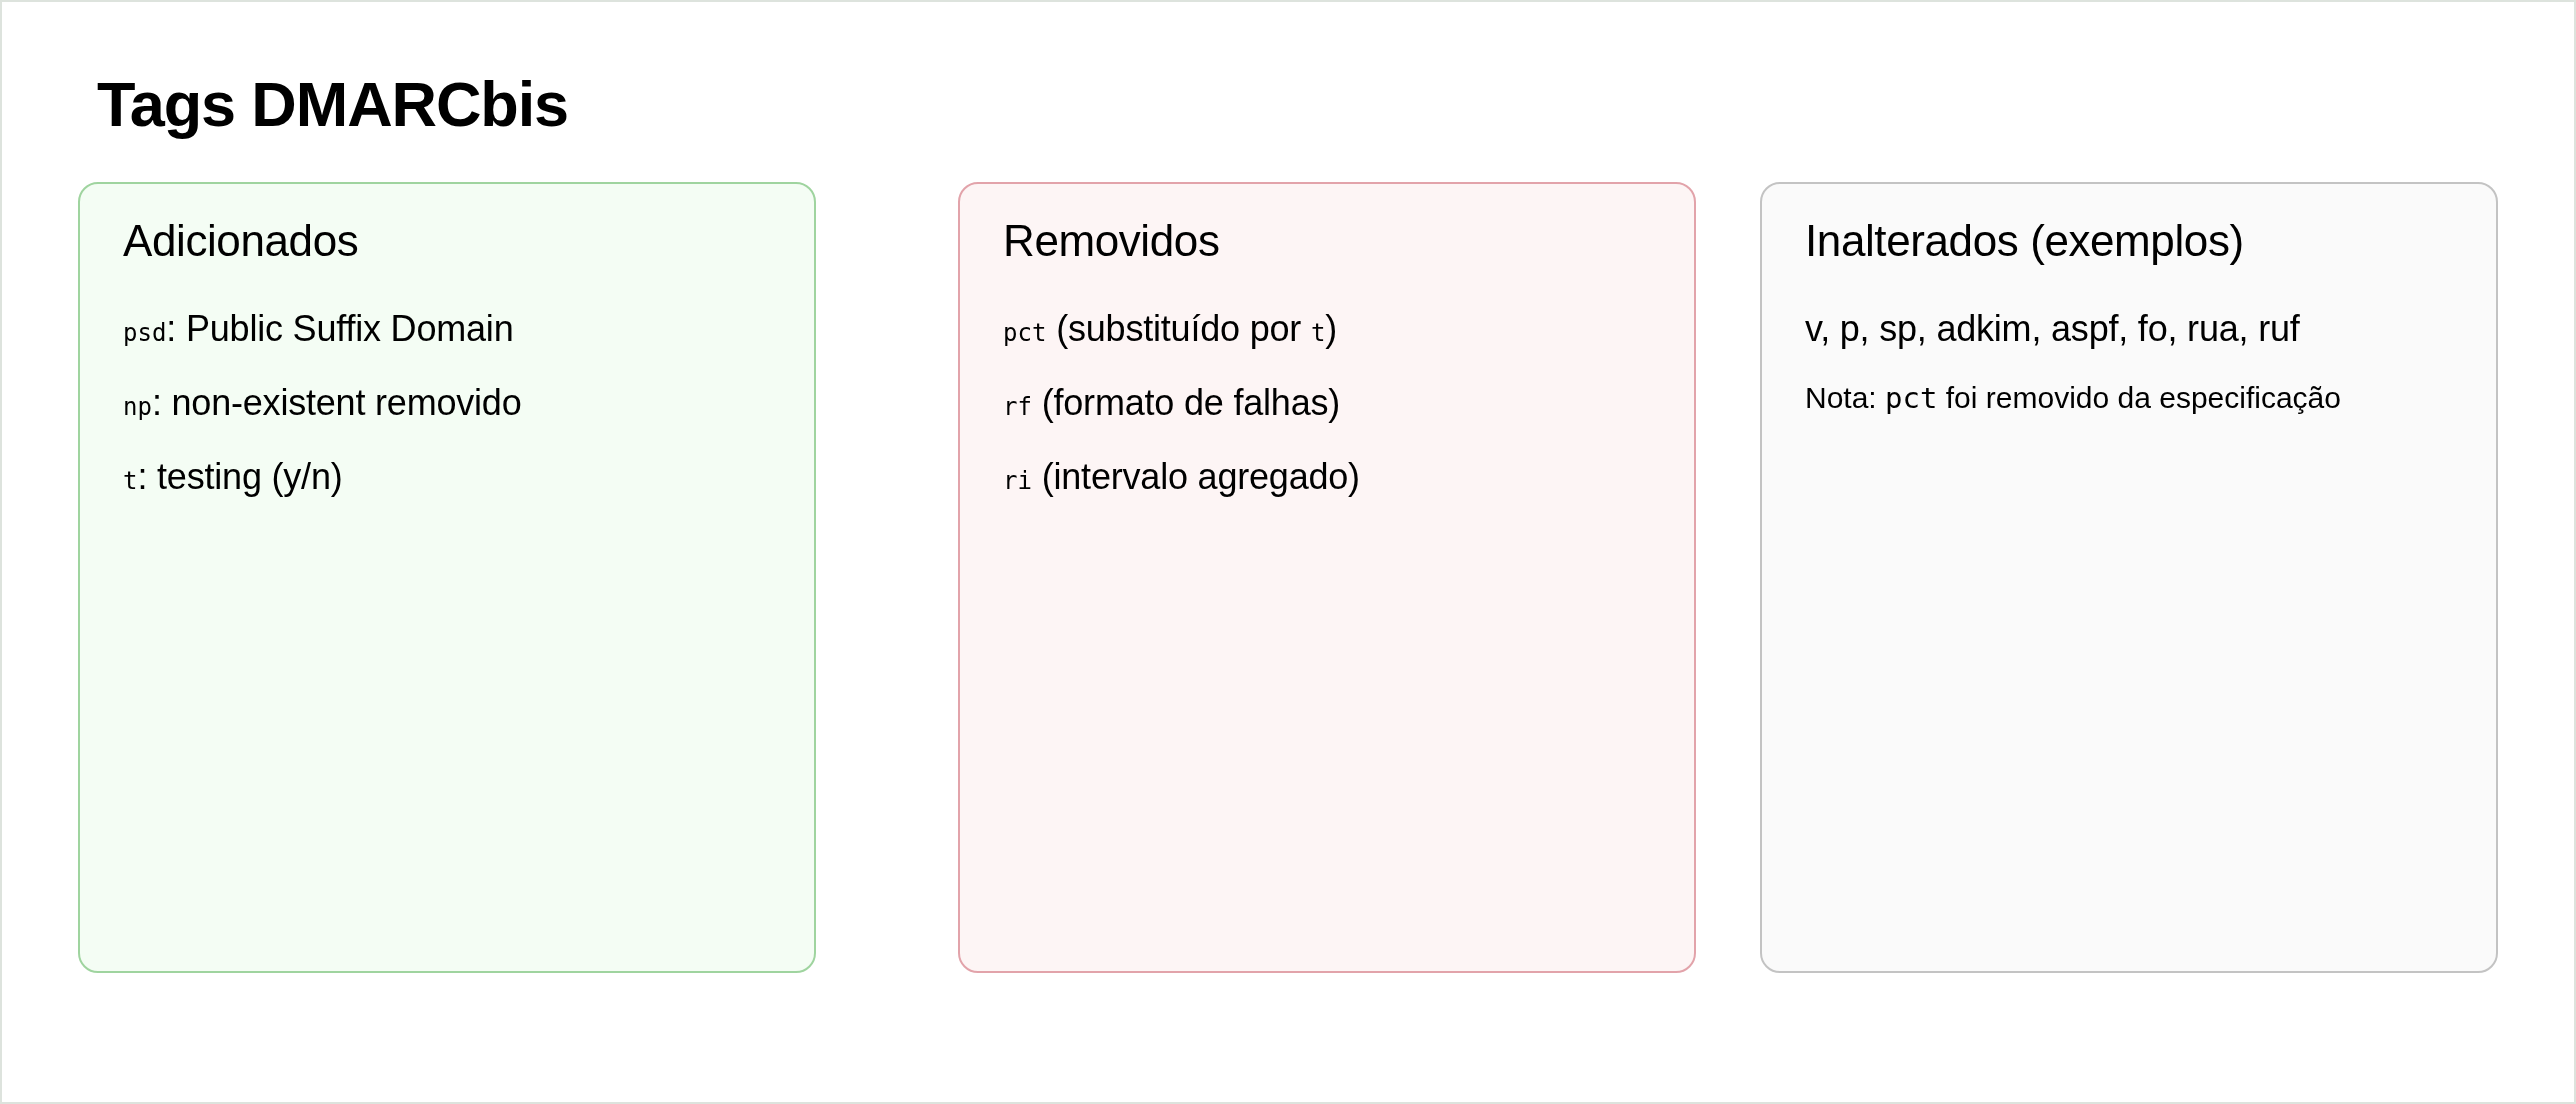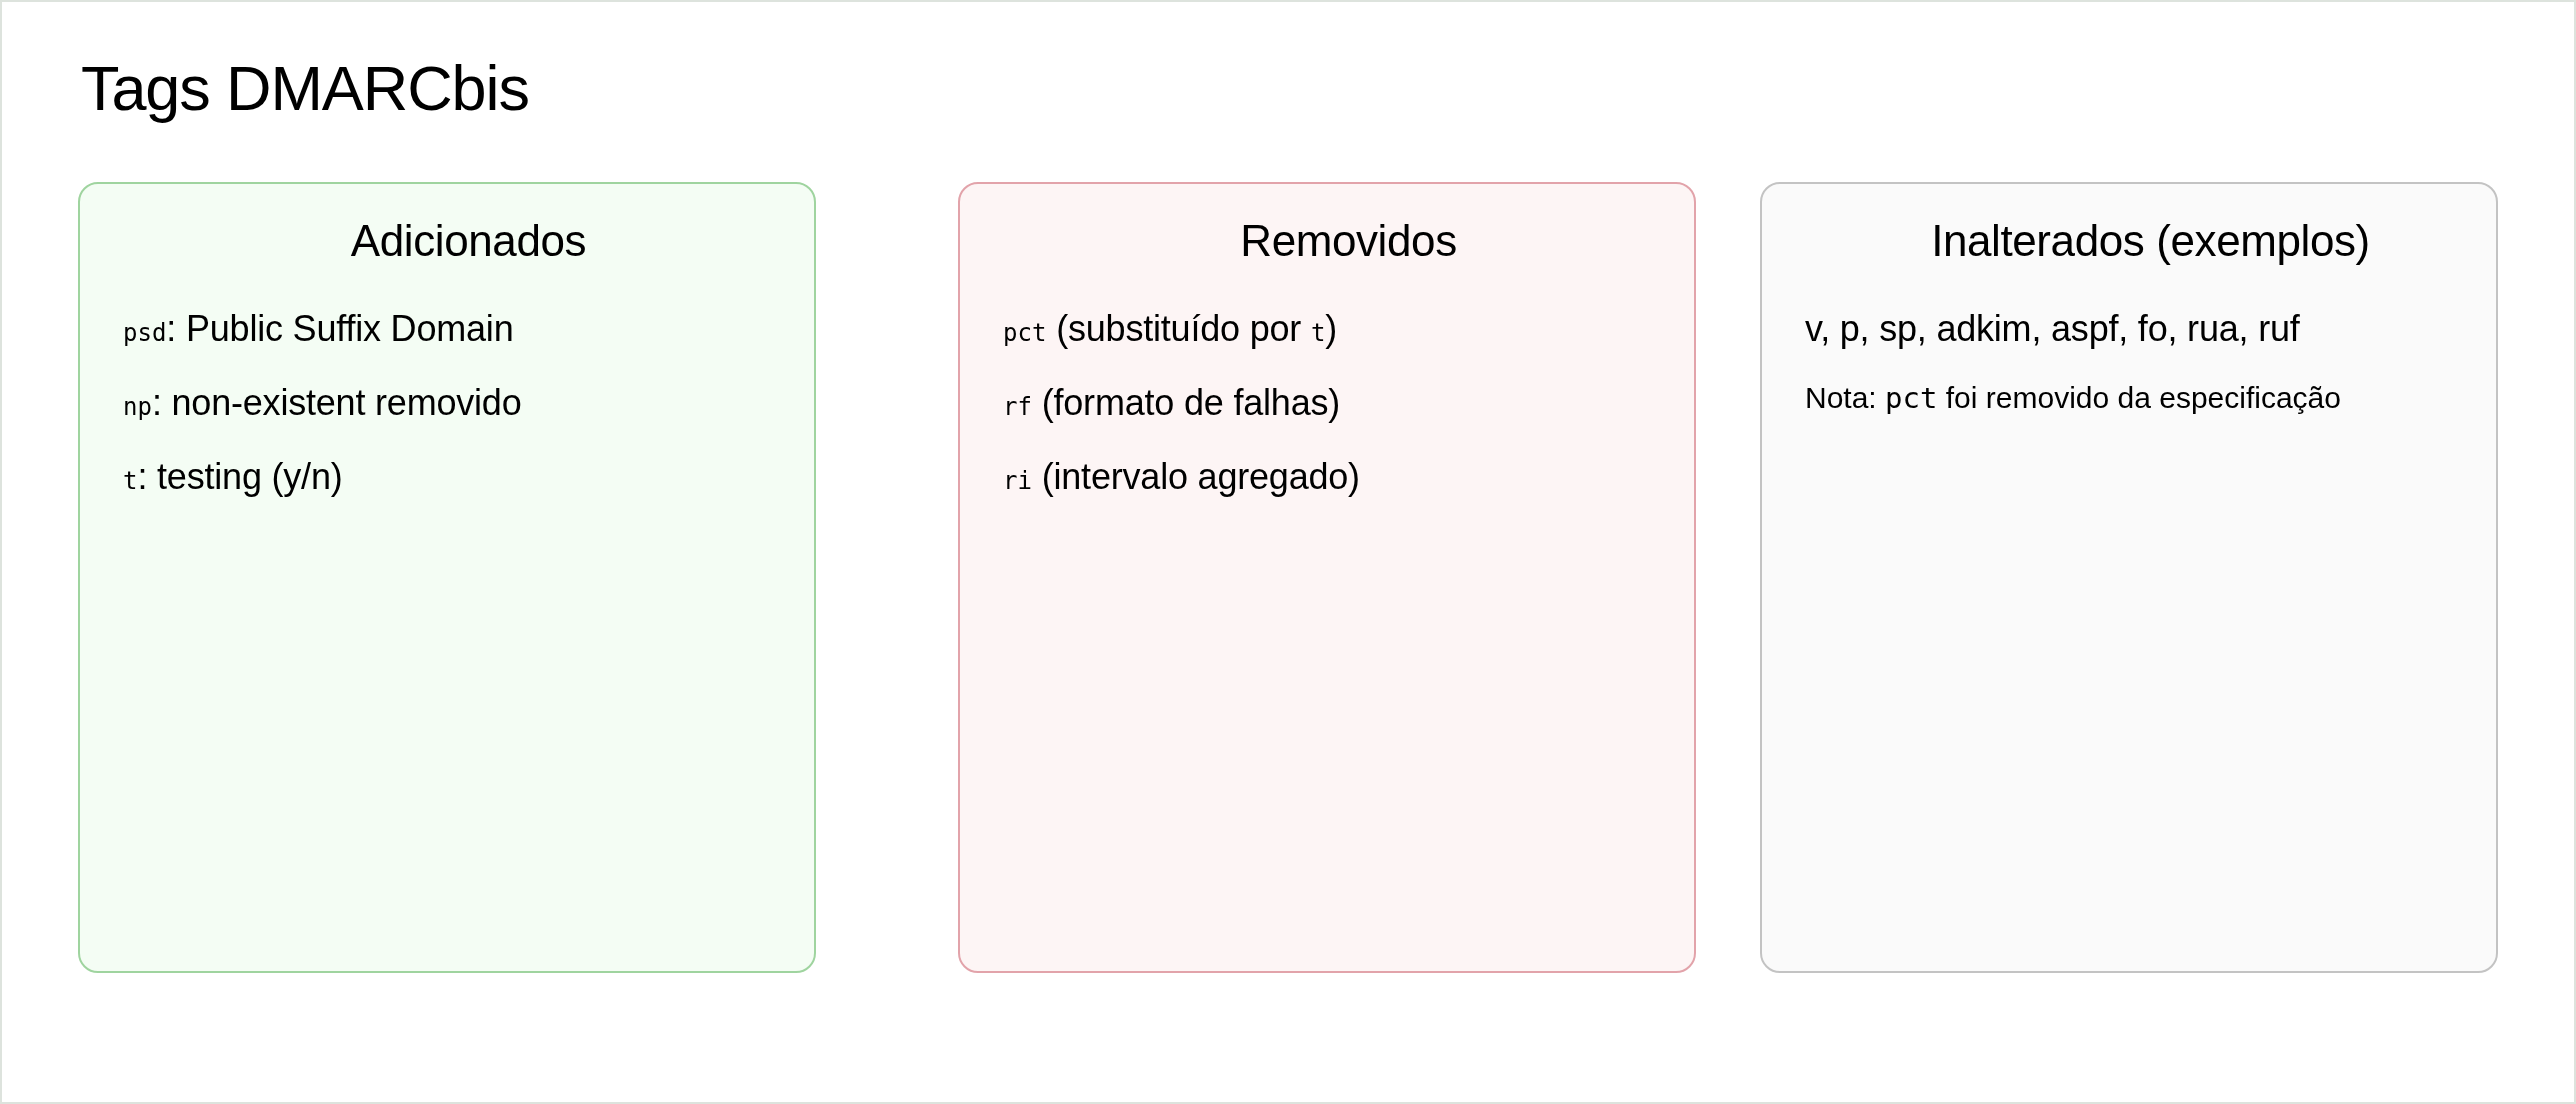--- a/index.html
+++ b/index.html
@@ -4,34 +4,34 @@
 <style>
   html, body { margin: 0; padding: 0; }
   body {
     width: 2576px; height: 1104px; position: relative; overflow: hidden;
     background: #ffffff; box-sizing: border-box;
     border: 2.1px solid #dde3dd;
     font-family: "Liberation Sans", sans-serif; color: #000;
   }
   .title {
     position: absolute; left: 79px; top: 55px;
-    font-size: 63px; line-height: 63px; margin: 0; font-weight: normal;
+    font-size: 63px; line-height: 63px; margin: 16px; font-weight: bold;
     letter-spacing: -1.1px; white-space: nowrap;
   }
   .card {
     position: absolute; top: 180px; width: 738px; height: 791px;
     box-sizing: border-box; border: 2.1px solid; border-radius: 20px;
     padding: 35px 0 0 43px;
   }
   .card.added   { left: 76px;  background: #f4fdf4; border-color: #9fd49f; }
   .card.removed { left: 956px; background: #fdf5f5; border-color: #e2a3aa; }
   .card.same    { left: 1758px; background: #fafafa; border-color: #c3c3c3; }
   .card-title {
     font-size: 44px; line-height: 44px; margin: 0 0 31px 0; font-weight: normal;
-    letter-spacing: -0.4px; white-space: nowrap; text-align: center;
+    letter-spacing: -0.4px; white-space: nowrap;
   }
   .item {
     font-size: 36px; line-height: 69px; white-space: nowrap; letter-spacing: -0.2px;
   }
   .code { font-family: "DejaVu Sans Mono", "Liberation Mono", monospace; font-size: 24px; letter-spacing: 0; }
   .note { font-size: 30px; line-height: 69px; white-space: nowrap; }
   .note .code { font-size: 29px; }
 </style>
 </head>
 <body>

